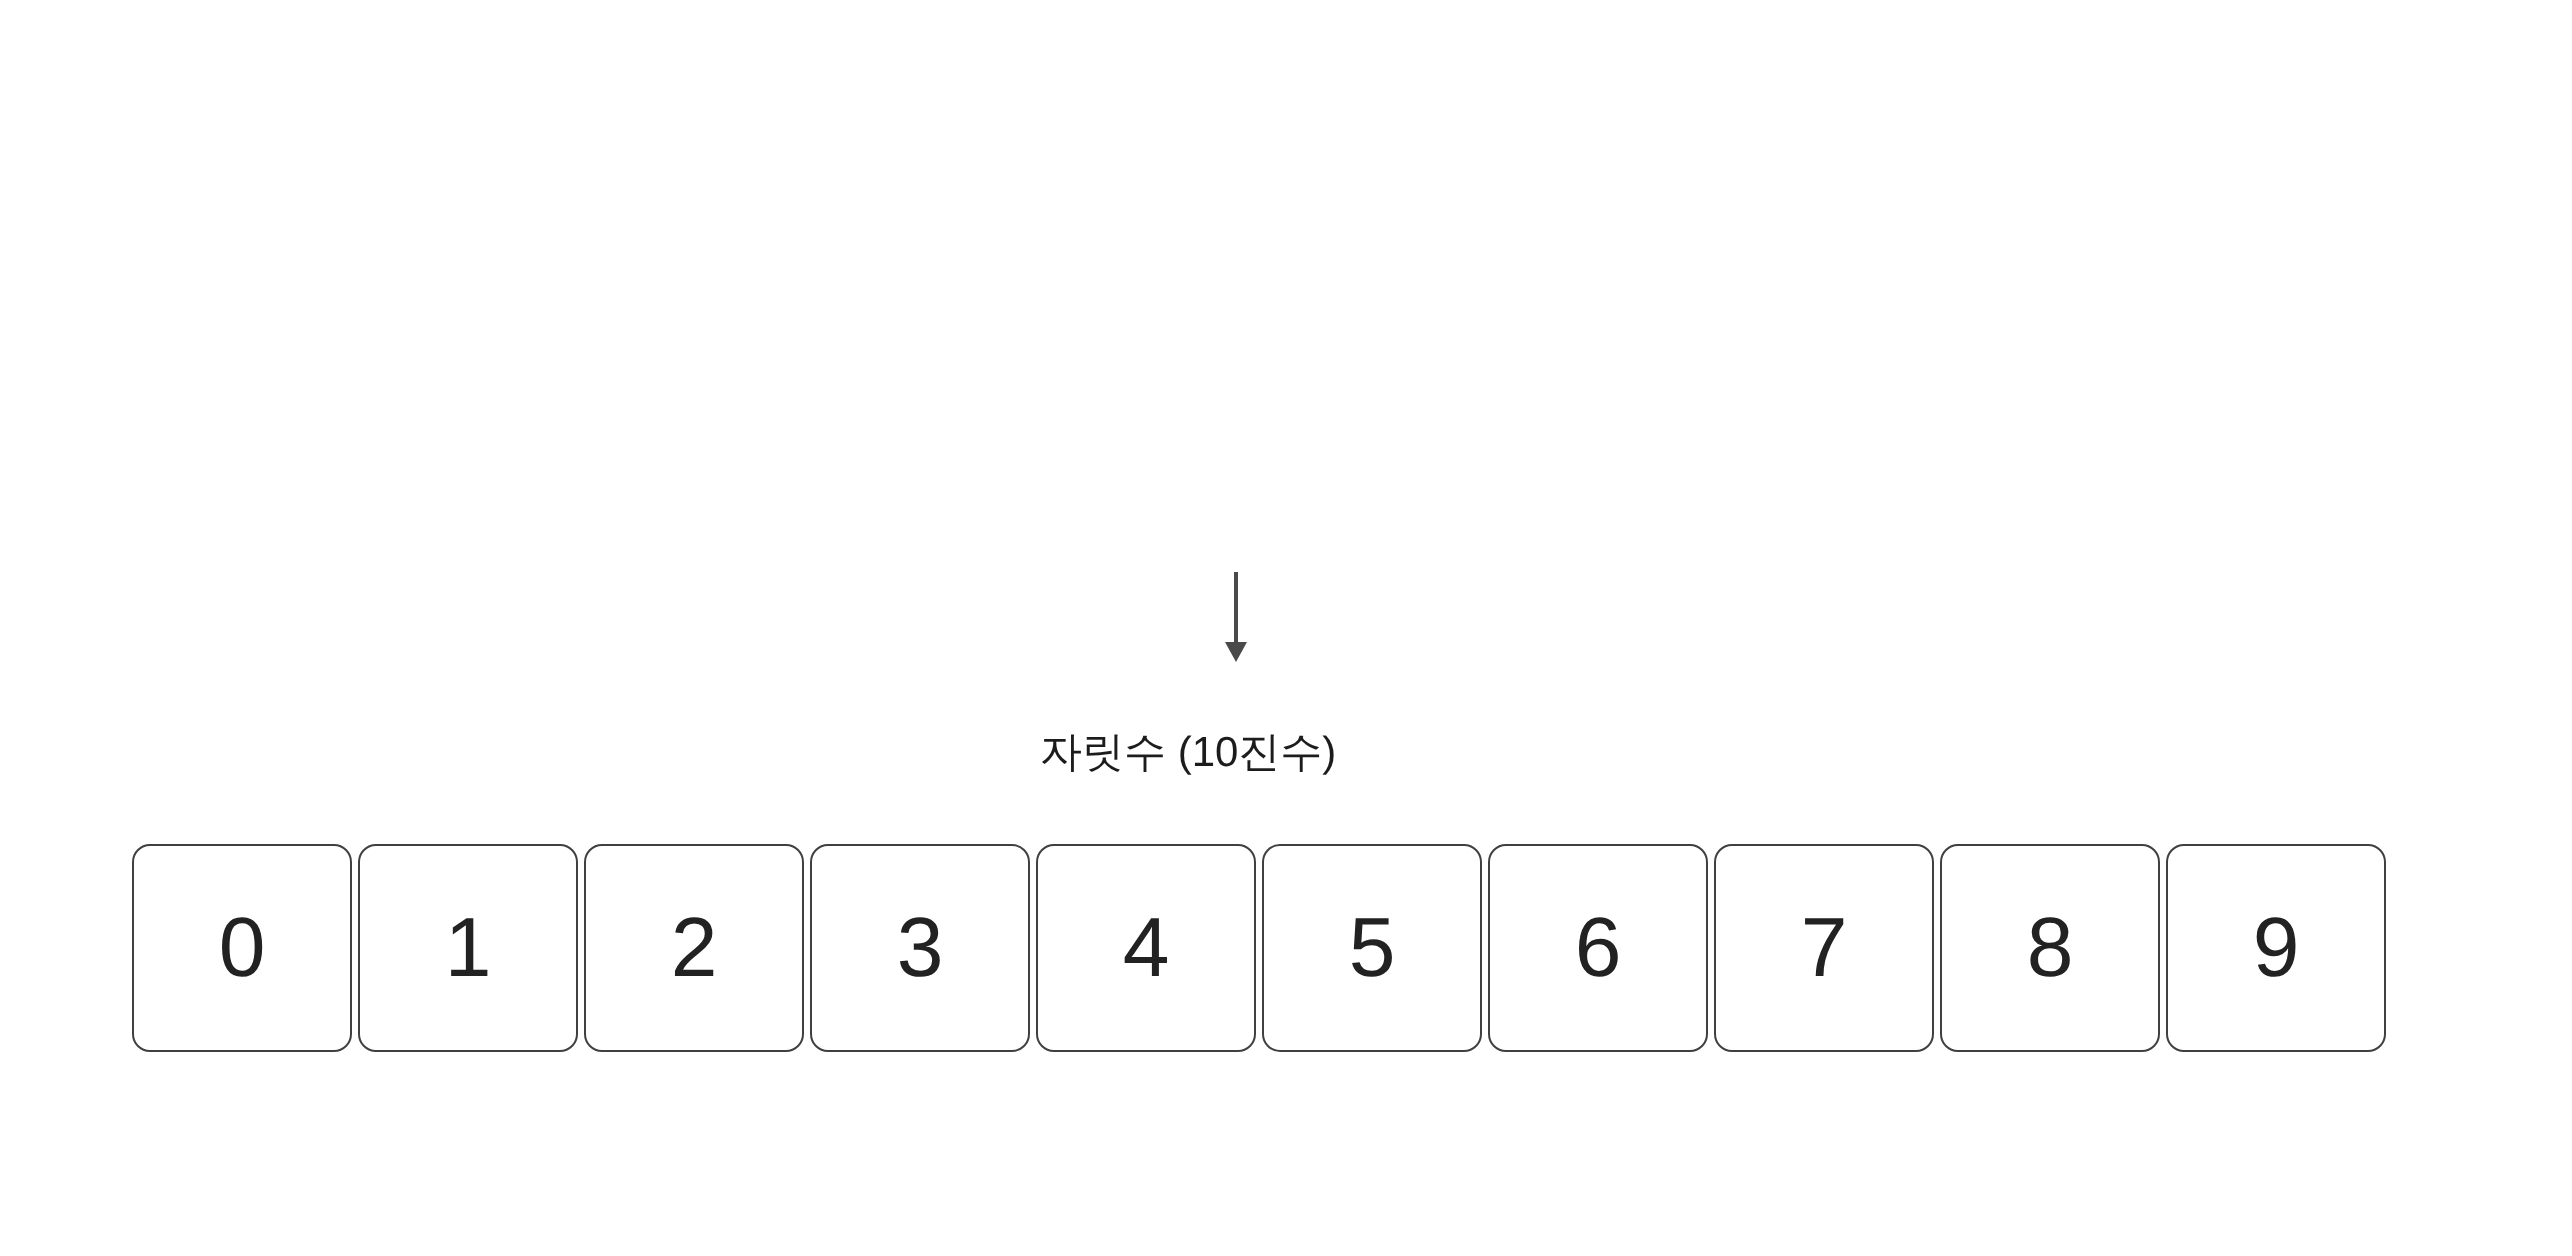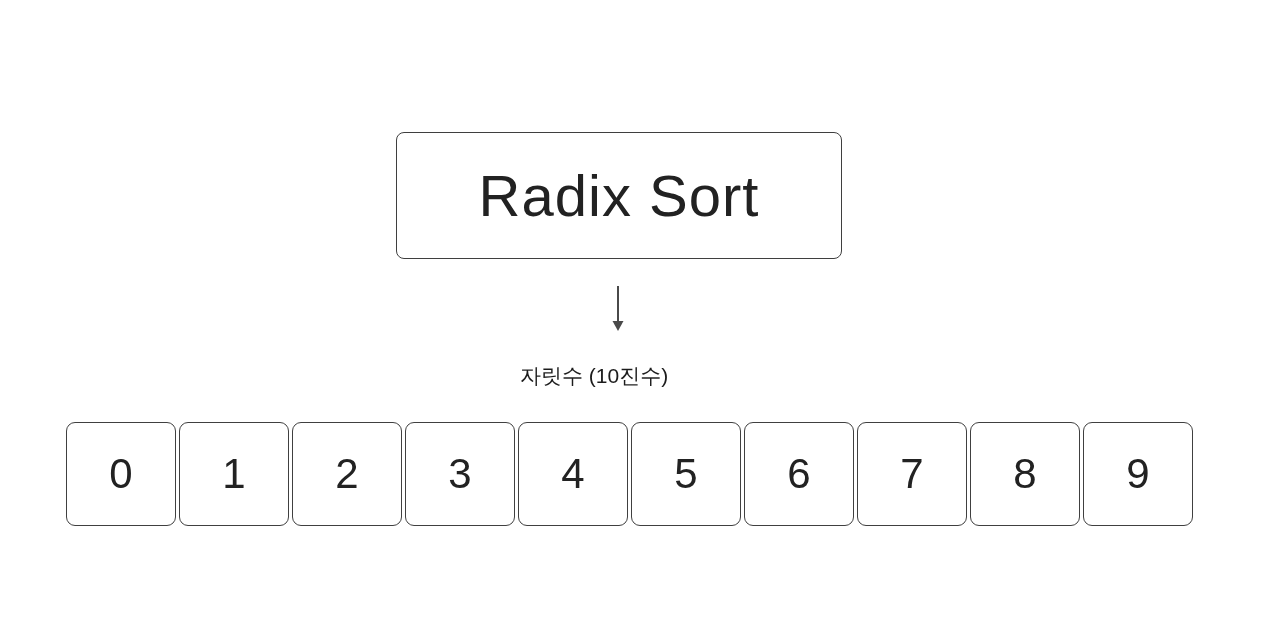--- a/index.html
+++ b/index.html
@@ -74,23 +74,20 @@
     justify-content: center;
     font-size: 42px;
     color: #222222;
   }
 </style>
 </head>
 <body>
 
 <div class="stage">
 
-  <div class="title-box">
-    <span class="title-text">Radix Sort</span>
-  </div>
 
   <svg class="down-arrow" viewBox="0 0 18 46" xmlns="http://www.w3.org/2000/svg">
     <line x1="9" y1="1" x2="9" y2="38" stroke="#4a4a4a" stroke-width="2"></line>
     <polygon points="3.5,36 14.5,36 9,46" fill="#4a4a4a"></polygon>
   </svg>
 
   <div class="digit-label">자릿수 (10진수)</div>
 
   <div class="bucket-row">
     <div class="bucket-cell">0</div>

